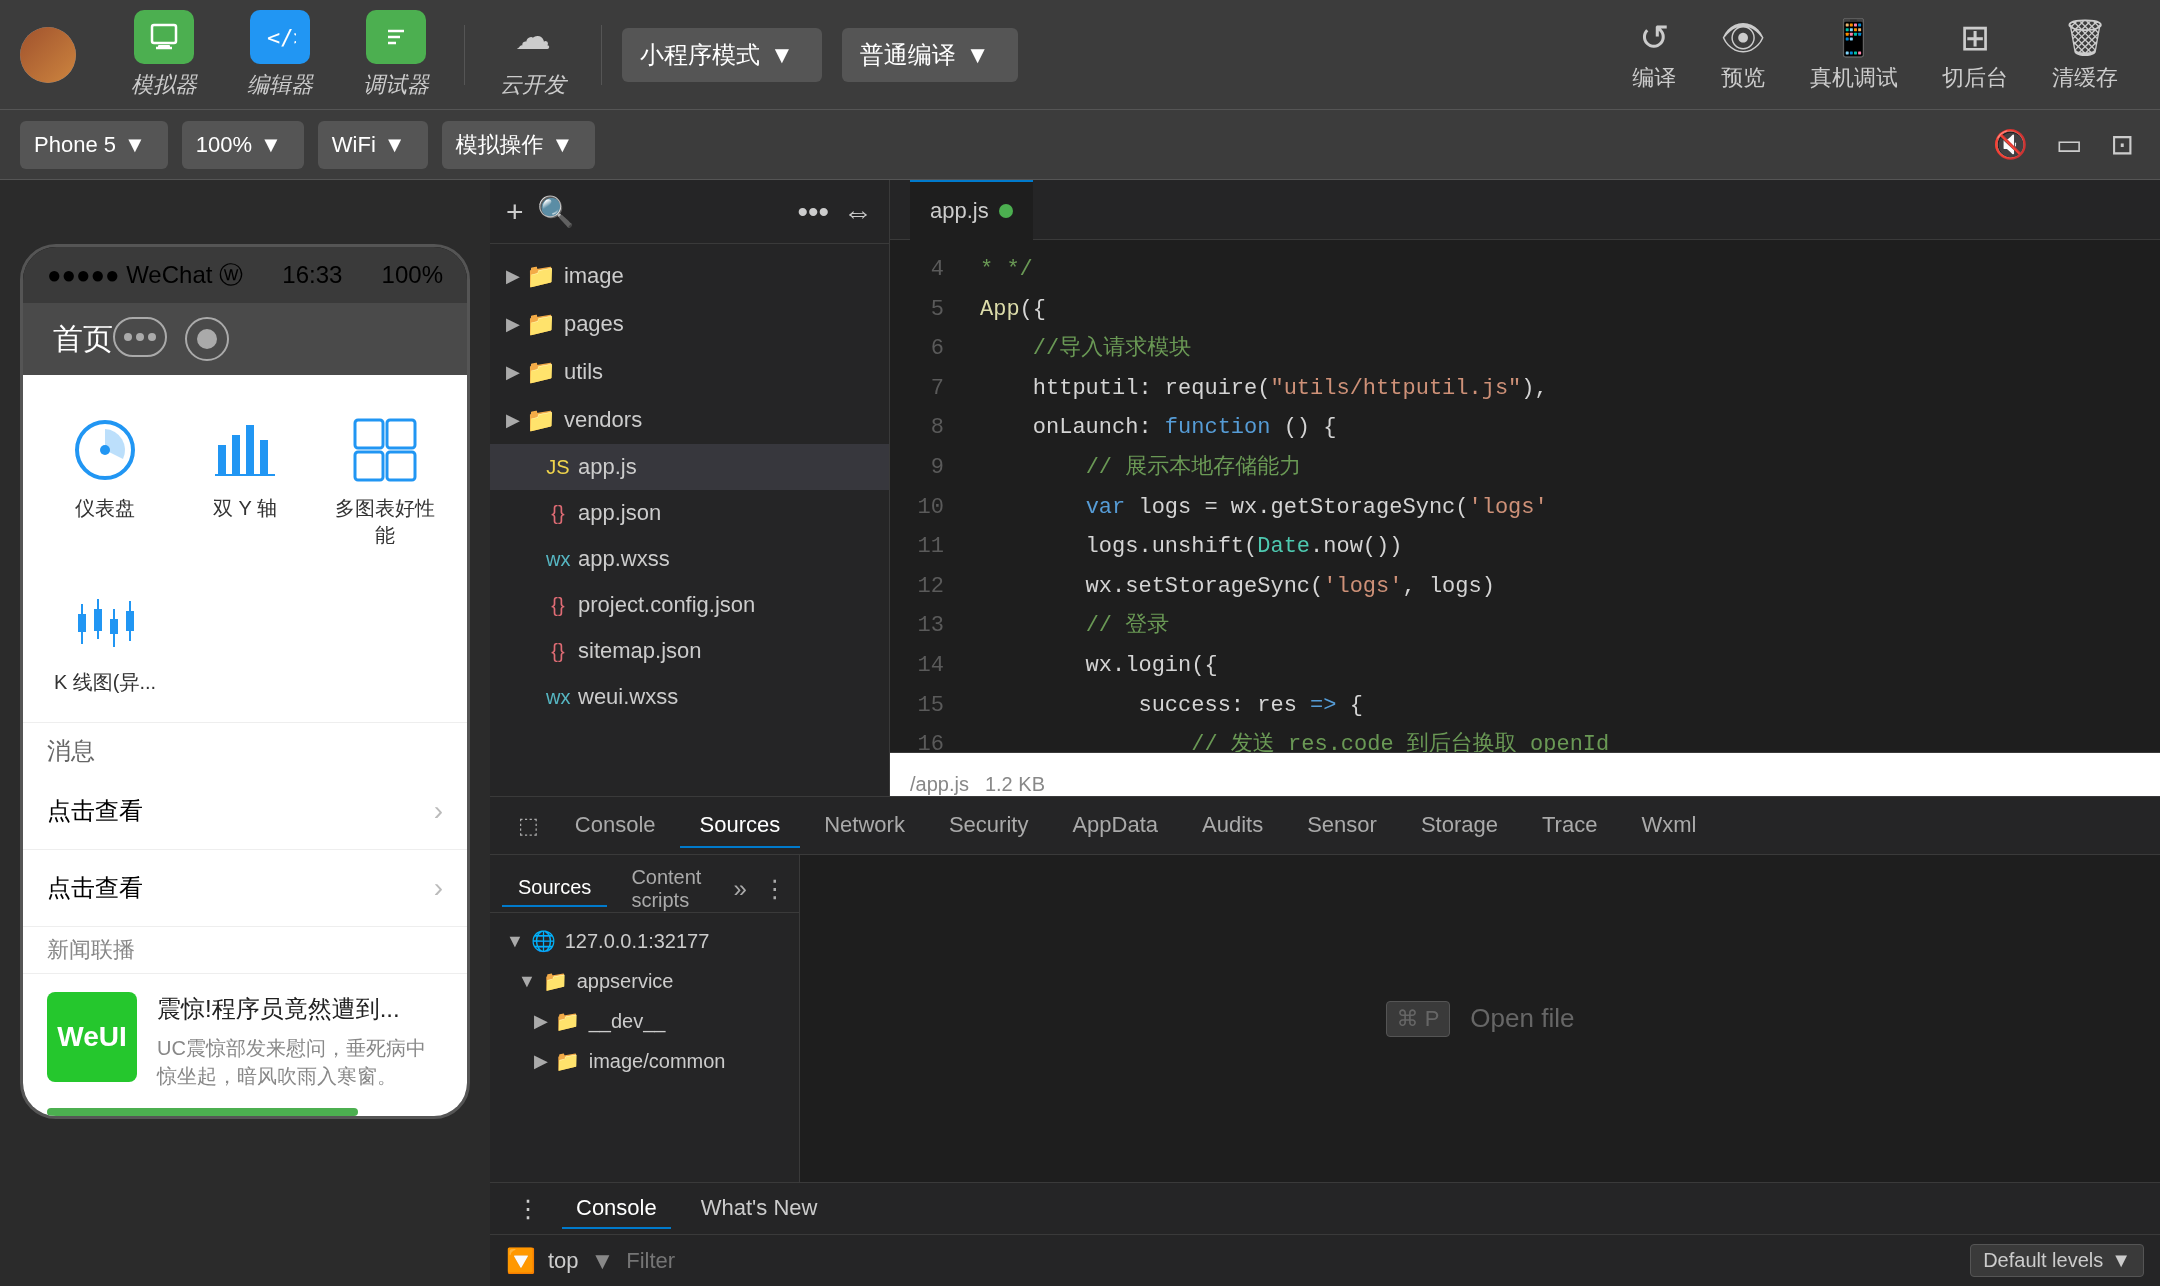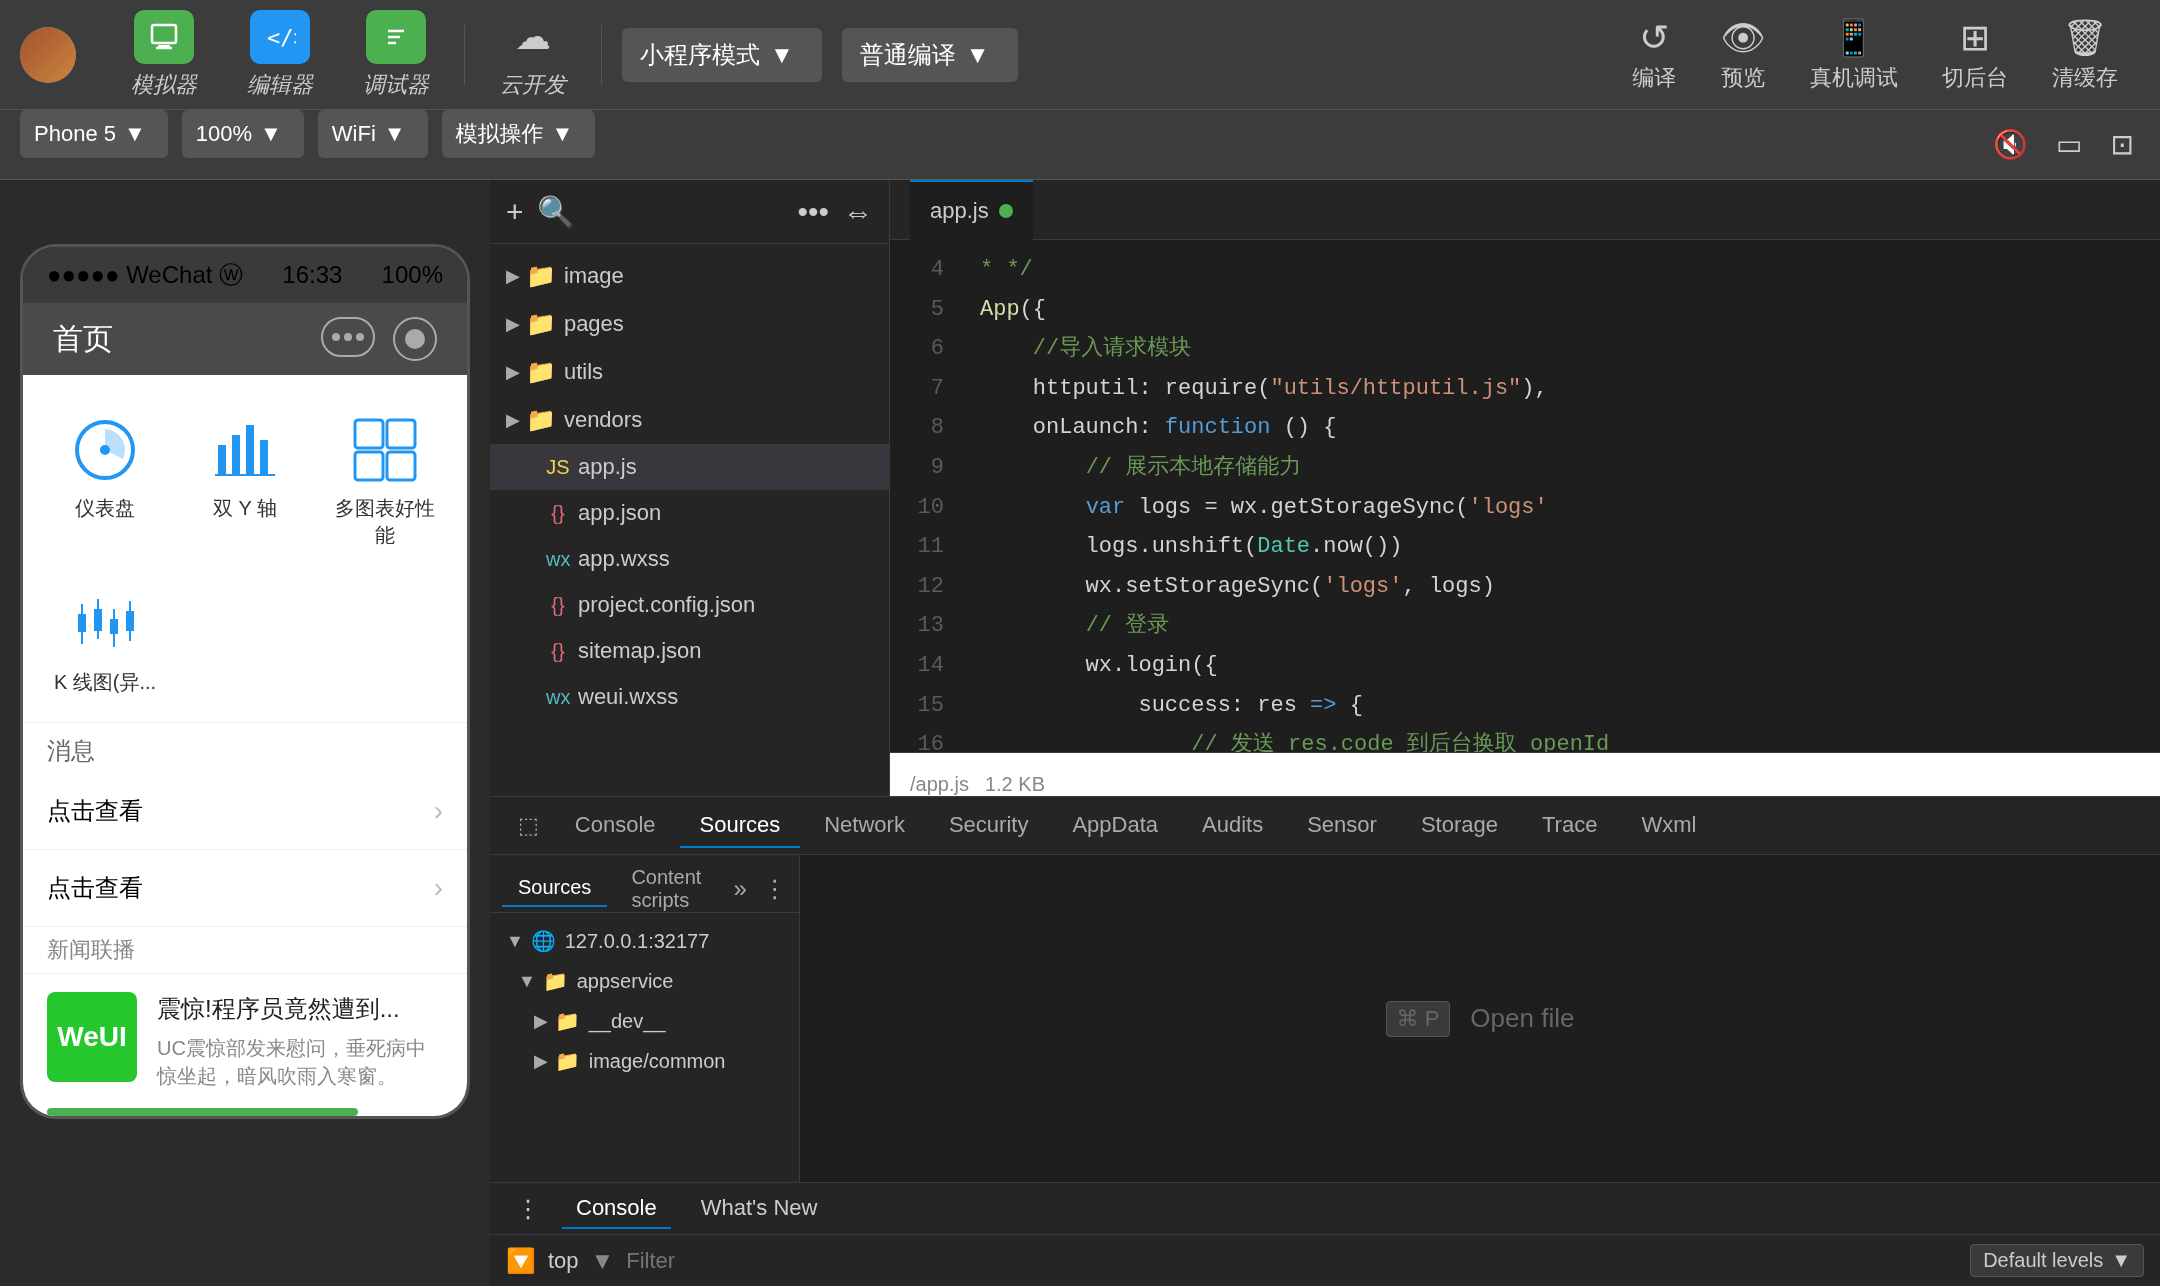--- a/index.html
+++ b/index.html
@@ -20,35 +20,35 @@
     .toolbar-separator { width: 1px; height: 60px; background: #555; margin: 0 10px; }
     .toolbar-dropdown { display: flex; align-items: center; background: #555; border-radius: 6px; padding: 8px 18px; color: #fff; font-size: 24px; margin: 0 10px; cursor: pointer; height: 54px; }
     .toolbar-dropdown span { margin-right: 10px; }
     .toolbar-right { margin-left: auto; display: flex; align-items: center; }
     .toolbar-action { display: flex; flex-direction: column; align-items: center; margin: 0 22px; cursor: pointer; color: #ccc; }
     .toolbar-action .act-icon { font-size: 36px; margin-bottom: 4px; }
     .toolbar-action .act-label { font-size: 22px; color: #ccc; }
 
     
     .second-toolbar {
-      display: flex; background: #3c3c3c; height: 70px; padding: 0 20px; border-bottom: 1px solid #555;
+      display: flex; align-items: center; background: #3c3c3c; height: 70px; padding: 0 20px; border-bottom: 1px solid #555;
     }
     .device-selector { display: flex; align-items: center; background: #555; border-radius: 6px; padding: 4px 14px; color: #fff; font-size: 22px; margin-right: 14px; cursor: pointer; height: 48px; }
     .device-selector span { margin-right: 8px; }
     .second-toolbar-icons { display: flex; align-items: center; margin-left: auto; gap: 16px; }
     .icon-btn { color: #ccc; font-size: 28px; cursor: pointer; padding: 6px; }
 
     
     .main-area { display: flex; height: calc(1286px - 110px - 70px); }
 
     
     .phone-simulator { width: 490px; background: #2b2b2b; flex-shrink: 0; padding: 20px; }
     .phone-frame { background: #1a1a1a; border-radius: 36px; border: 3px solid #555; overflow: hidden; width: 450px; margin-top: 44px; }
     .phone-status { background: #3a3a3a; display: flex; justify-content: space-between; align-items: center; padding: 10px 24px; height: 56px; }
-    .phone-nav { background: #4a4a4a; display: flex; align-items: center; justify-content: space-between; padding: 0 30px; height: 72px; }
+    .phone-nav { background: #4a4a4a; display: flex; align-items: center; padding: 0 30px; height: 72px; }
     .phone-nav-controls { display: flex; gap: 18px; }
     .phone-nav-btn { width: 54px; height: 40px; border-radius: 20px; border: 2px solid #aaa; display: flex; align-items: center; justify-content: center; }
     .phone-nav-dot { width: 8px; height: 8px; border-radius: 50%; background: #aaa; }
     .phone-nav-record { width: 44px; height: 44px; border-radius: 50%; border: 2px solid #aaa; display: flex; align-items: center; justify-content: center; }
     .phone-content { background: #fff; min-height: 600px; }
     .app-grid { display: grid; grid-template-columns: repeat(3, 1fr); padding: 24px 16px 10px; gap: 8px; }
     .app-item { display: flex; flex-direction: column; align-items: center; padding: 16px 8px; }
     .app-icon { width: 70px; height: 70px; border-radius: 14px; display: flex; align-items: center; justify-content: center; margin-bottom: 10px; }
     .app-icon-blue { background: transparent; }
     .app-label { font-size: 20px; color: #333; text-align: center; }

